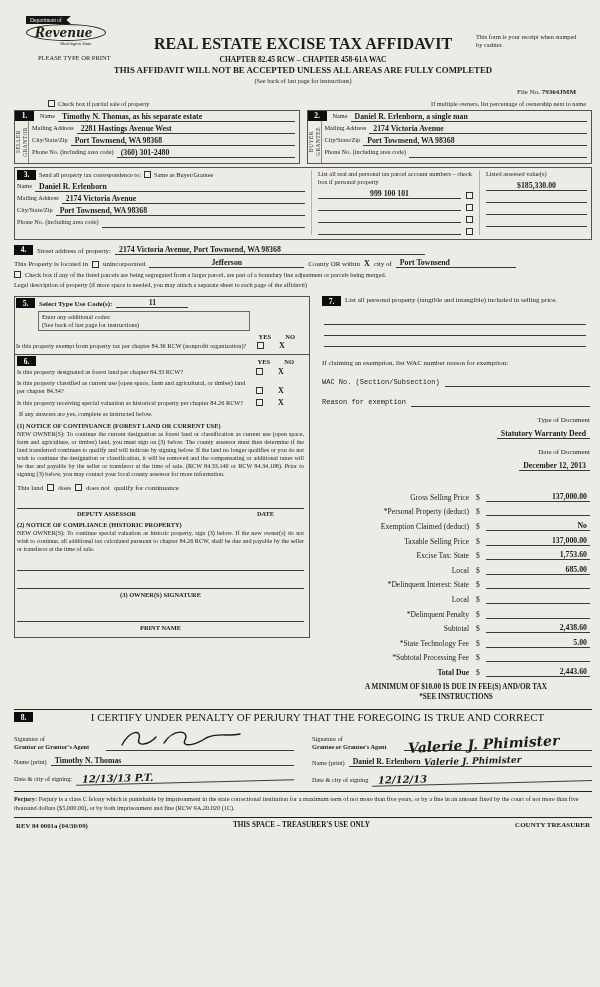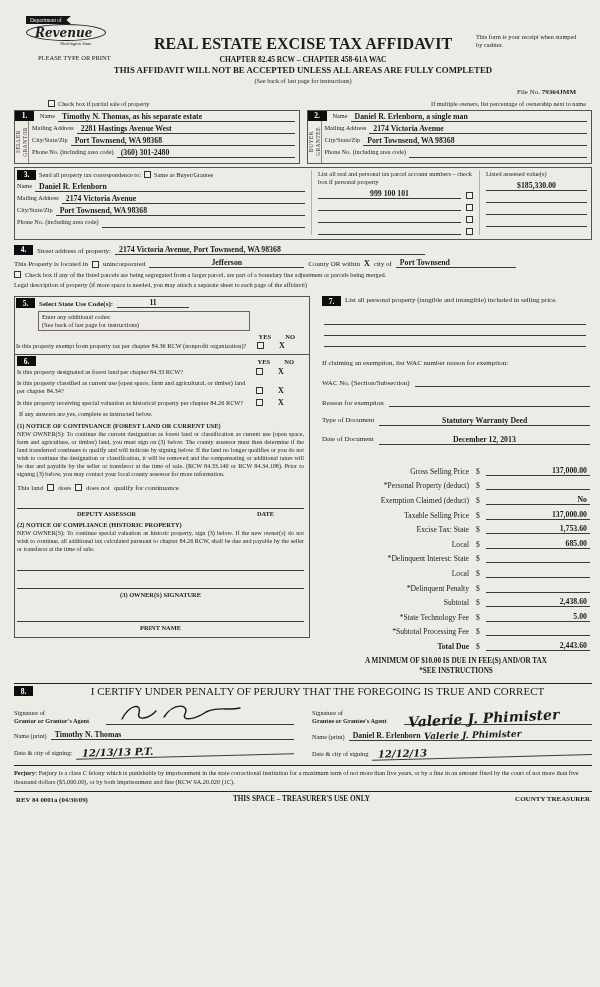--- a/index.html
+++ b/index.html
@@ -86,23 +86,23 @@
   .dep-line { border-bottom:1px solid #3a3a3a; margin-top:16px; }
   .dep-labels { display:flex; justify-content:space-between; padding:1px 30px 0 60px; font-weight:bold; }
   .oline { border-bottom:1px solid #3a3a3a; height:10px; margin-top:8px; }
   .oline.single { margin-top:14px; }
   .ctrlabel { text-align:center; font-size:6.4px; margin-top:2px; }
 
   
   .s7head { display:flex; gap:4px; align-items:flex-start; }
   .blankline { border-bottom:1px solid #3a3a3a; height:11px; margin:0 4px 0 2px; }
   .exnote { margin-top:12px; }
-  .wacrow { display:flex; align-items:center; gap:5px; margin-top:11px; }
+  .wacrow { display:flex; align-items:flex-start; gap:5px; margin-top:11px;font-family:Liberation Mono, monospace; }
   .fill-line { flex:1; border-bottom:1px solid #3a3a3a; height:9px; }
-  .docrow { display:flex; align-items:flex-start; gap:5px; margin-top:9px; }
+  .docrow { display:flex; align-items:flex-end; gap:5px; margin-top:9px;flex-direction:column; }
   .money { margin-top:16px; }
   .mrow { display:flex; align-items:flex-end; height:14.6px; }
   .mlab { flex:1; text-align:right; padding-right:7px; font-size:7.6px; }
   .mdollar { width:10px; font-size:7.6px; }
   .mval { width:104px; border-bottom:1px solid #3a3a3a; text-align:right; font-weight:bold; font-size:7.8px; padding-right:3px; }
   .minnote { text-align:center; font-size:7.2px; margin-top:6px; }
   .minnote + .minnote { margin-top:2px; }
 
   
   .sec8 { border-top:1.5px solid #222; margin-top:8px; padding-top:1px; }
@@ -293,21 +293,21 @@
     <div class="s4row">
         <span class="lbl">Legal description of property (if more space is needed, you may attach a separate sheet to each page of the affidavit)</span>
       </div>
   </div>
 
   <div class="cols">
     <div class="leftcol">
       <div class="box sec5">
         <div class="s5head">
           <span class="secnum">5.</span>
-          <span class="lbl7 b">Select State Use Code(s):</span>
+          <span class="lbl7 b">Select Type Use Code(s):</span>
           <span class="uval ctr" style="width:72px">11</span>
         </div>
         <div class="addlbox">
           <div class="lbl">Enter any additional codes:</div>
           <div class="lbl">(See back of last page for instructions)</div>
         </div>
         <div class="qhead">
             <span>YES</span>
             <span>NO</span>
           </div>

